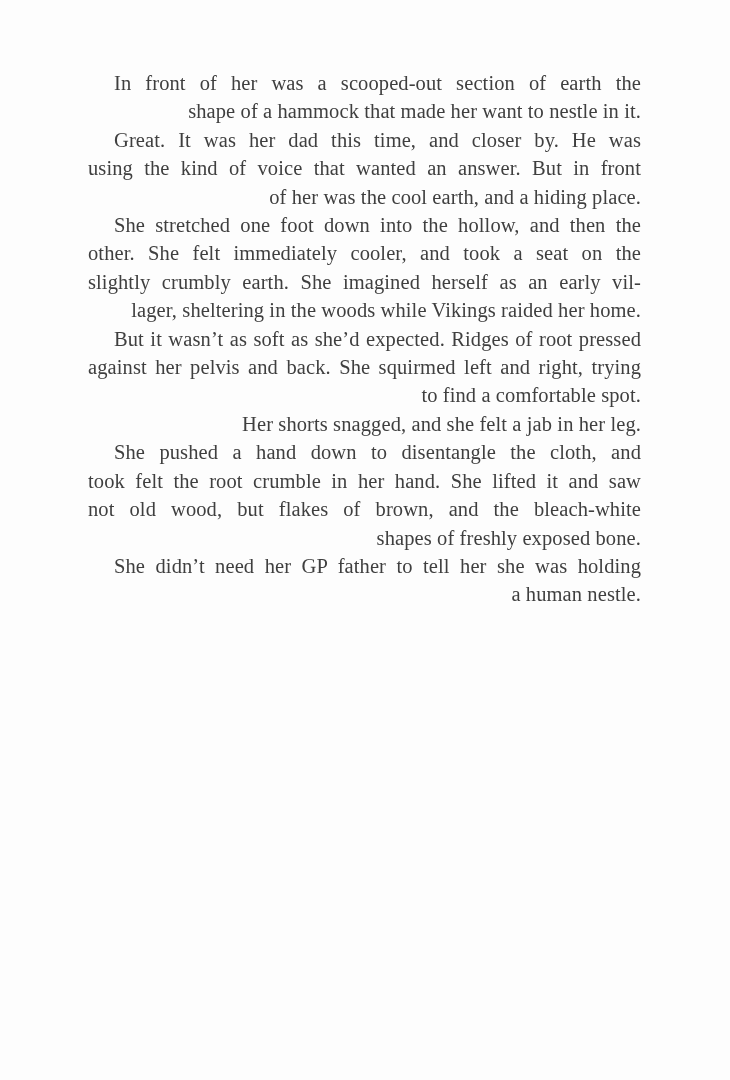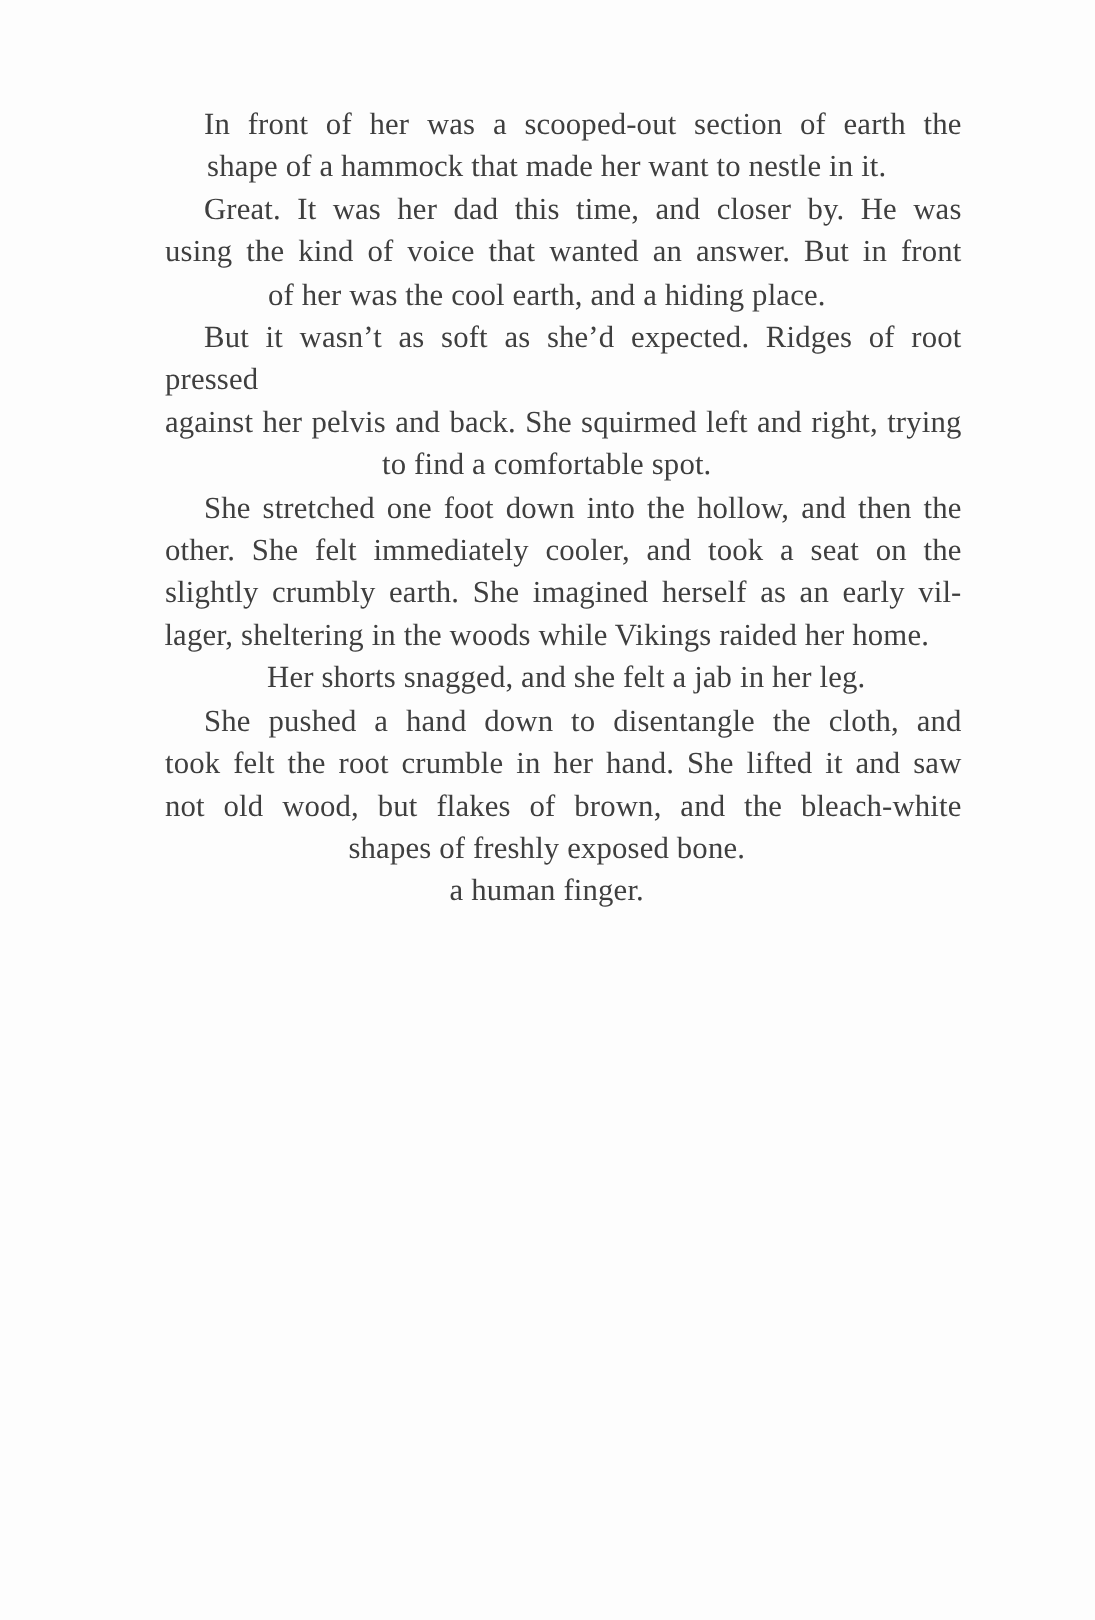--- a/index.html
+++ b/index.html
@@ -25,62 +25,62 @@
     line-height: 28.4px;
     color: #3f3f3f;
     letter-spacing: 0.1px;
   }
   .para {
     margin: 0;
     padding: 0;
   }
   .line {
     white-space: normal;
-    text-align: center;
+    text-align: right;
   }
   .line.justify {
     text-align: justify;
     text-align-last: justify;
-    margin-left: 22px;
   }
   .line.first {
     text-indent: 26px;
   }
 </style>
 </head>
 <body>
 
 <div class="page">
   <div class="text-block">
       <div class="para">
         <div class="line first justify">In front of her was a scooped-out section of earth the</div>
         <div class="line">shape of a hammock that made her want to nestle in it.</div>
       </div>
       <div class="para">
         <div class="line first justify">Great. It was her dad this time, and closer by. He was</div>
         <div class="line justify">using the kind of voice that wanted an answer. But in front</div>
         <div class="line">of her was the cool earth, and a hiding place.</div>
       </div>
       <div class="para">
-        <div class="line first justify">But it wasn’t as soft as she’d expected. Ridges of root pressed</div>
-        <div class="line justify">against her pelvis and back. She squirmed left and right, trying</div>
-        <div class="line">to find a comfortable spot.</div>
-      </div>
-      <div class="para">
         <div class="line first justify">She stretched one foot down into the hollow, and then the</div>
         <div class="line justify">other. She felt immediately cooler, and took a seat on the</div>
         <div class="line justify">slightly crumbly earth. She imagined herself as an early vil-</div>
         <div class="line">lager, sheltering in the woods while Vikings raided her home.</div>
+      </div>
+      <div class="para">
+        <div class="line first justify">But it wasn’t as soft as she’d expected. Ridges of root pressed</div>
+        <div class="line justify">against her pelvis and back. She squirmed left and right, trying</div>
+        <div class="line">to find a comfortable spot.</div>
       </div>
       <div class="para">
         <div class="line first">Her shorts snagged, and she felt a jab in her leg.</div>
       </div>
       <div class="para">
         <div class="line first justify">She pushed a hand down to disentangle the cloth, and</div>
         <div class="line justify">took felt the root crumble in her hand. She lifted it and saw</div>
         <div class="line justify">not old wood, but flakes of brown, and the bleach-white</div>
         <div class="line">shapes of freshly exposed bone.</div>
       </div>
       <div class="para">
-        <div class="line">a human finger.</div>
+        <div class="line first justify">She didn’t need her GP father to tell her she was holding</div>
+        <div class="line">a human nestle.</div>
       </div>
     </div>
 </div>
 
 </body></html>

